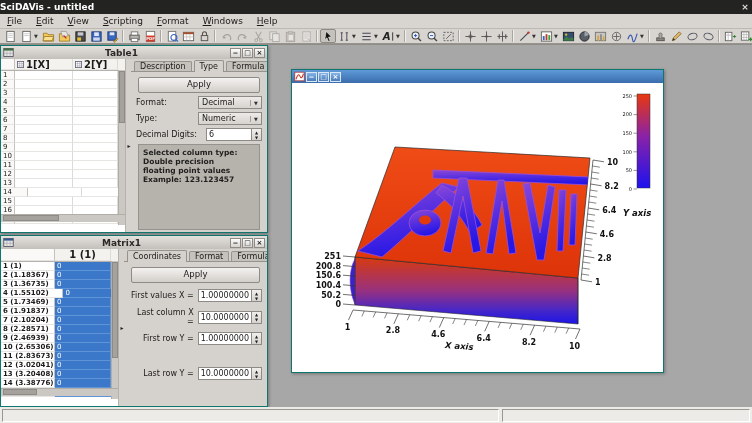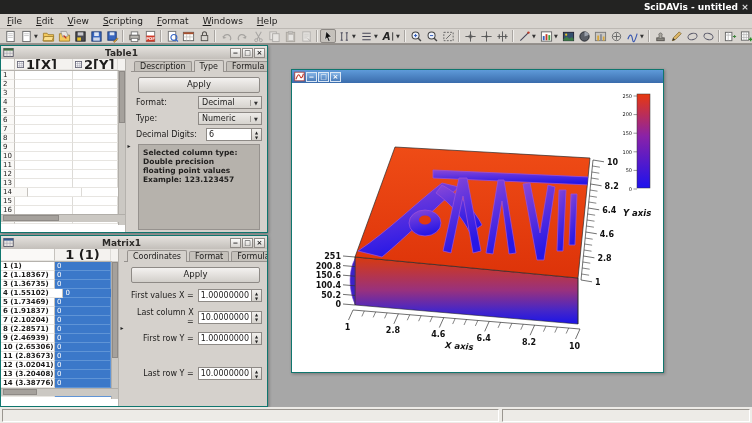--- a/index.html
+++ b/index.html
@@ -2,21 +2,21 @@
 <html><head>
 <meta charset="utf-8">
 <style>
   html,body{margin:0;padding:0;}
   body{width:752px;height:423px;position:relative;overflow:hidden;background:#a7a7a7;
        font-family:"DejaVu Sans",sans-serif;font-size:9px;color:#1c1b1a;
        -webkit-font-smoothing:antialiased;}
   
   .titlebar{position:absolute;left:0;top:0;width:752px;height:14px;background:#232322;
             color:#fff;font-weight:bold;font-size:9px;display:flex;align-items:center;}
-  .titlebar .t{flex:1;text-align:right;}
+  .titlebar .t{flex:1;text-align:left;}
   .titlebar .x{width:14px;text-align:center;font-size:9px;color:#ddd;cursor:default;}
   .menubar{position:absolute;left:0;top:14px;width:752px;height:14px;background:#d8d4cf;
            border-bottom:1px solid #bcb8b3;display:flex;align-items:center;font-size:9px;}
   .menu-item{padding:0 7px;line-height:13px;}
   .menu-item u{text-decoration:underline;}
   .toolbar{position:absolute;left:0;top:29px;width:752px;height:15px;background:#d8d4cf;
            border-bottom:1px solid #96928e;display:flex;align-items:center;padding-left:2px;box-sizing:border-box;}
   .tbtn{width:16px;height:14px;display:flex;align-items:center;justify-content:center;
         border:1px solid transparent;border-radius:2px;box-sizing:border-box;flex:0 0 auto;}
   .tbtn.has-dd{width:22px;}
@@ -35,21 +35,21 @@
              border-bottom:1px solid #96928e;font-weight:bold;font-size:9px;color:#2c2a28;padding:0 2px;}
   .win-title .t{flex:1;text-align:center;}
   .win-btn{width:11px;height:10px;border:1px solid #8e8a86;background:linear-gradient(#fdfdfc,#d6d3cf);
            margin-left:1px;font-size:7px;line-height:9px;text-align:center;color:#222;box-sizing:border-box;}
   .win.active .win-title{background:linear-gradient(#5e9ad9,#3a6cac);color:#fff;}
   .win.active .win-btn{background:linear-gradient(#85b4e6,#4a7cba);border-color:#d9e6f5;color:#fff;}
   
   .gridarea{position:absolute;left:0;top:13px;bottom:0;background:#fff;overflow:hidden;}
   .grow{display:flex;height:9px;line-height:9px;}
   .ghead{display:flex;background:#f4f2ef;border-bottom:1px solid #b5b2ad;font-weight:bold;}
-  .gcell{border-right:1px solid #dddbd7;border-bottom:1px solid #e7e5e1;box-sizing:border-box;font-size:13px;overflow:hidden;white-space:nowrap;}
+  .gcell{border-right:1px solid #dddbd7;border-bottom:1px solid #e7e5e1;box-sizing:border-box;font-size:10px;overflow:hidden;white-space:nowrap;}
   .rowhdr{background:#faf9f7;border-right:1px solid #c5c2bd;text-align:left;padding-left:2px;font-size:7px;}
   .mat-label{font-weight:bold;background:#fff;border-right:1px solid #c5c2bd;border-bottom:1px solid #e7e5e1;padding-left:2px;font-size:7px;}
   .mat-val{background:#3b78c9;color:#fff;border-right:1px solid #5f94d6;border-bottom:1px solid #5f94d6;padding-left:2px;font-size:7px;}
   .vscroll{position:absolute;top:0;width:7px;background:#cbc8c3;border-left:1px solid #b1aea9;}
   .vthumb{position:absolute;left:0;width:6px;background:#a5a19c;border:1px solid #8e8a86;box-sizing:border-box;}
   .hscroll{position:absolute;left:0;height:7px;background:#cbc8c3;border-top:1px solid #b1aea9;}
   .hthumb{position:absolute;top:0;height:6px;background:#a5a19c;border:1px solid #8e8a86;box-sizing:border-box;}
   .splitter{position:absolute;top:13px;bottom:0;width:6px;background:#d5d1cc;border-left:1px solid #b5b2ad;display:flex;align-items:center;justify-content:center;font-size:6px;color:#222;}
   
   .props{position:absolute;top:13px;bottom:0;right:0;background:#d5d1cc;overflow:hidden;}

